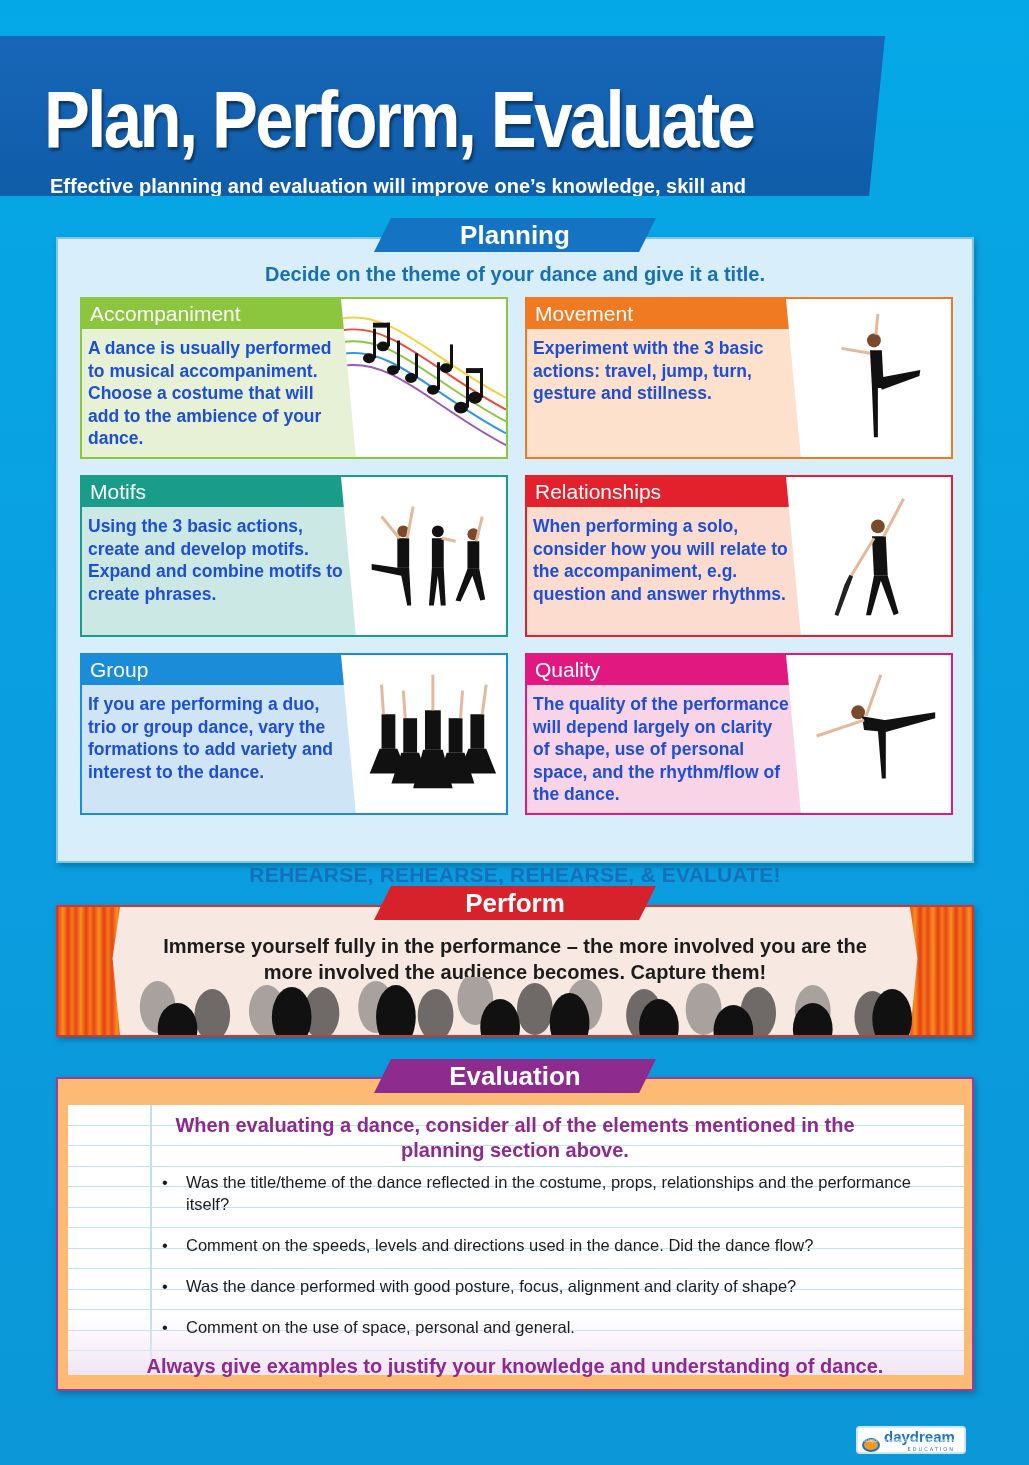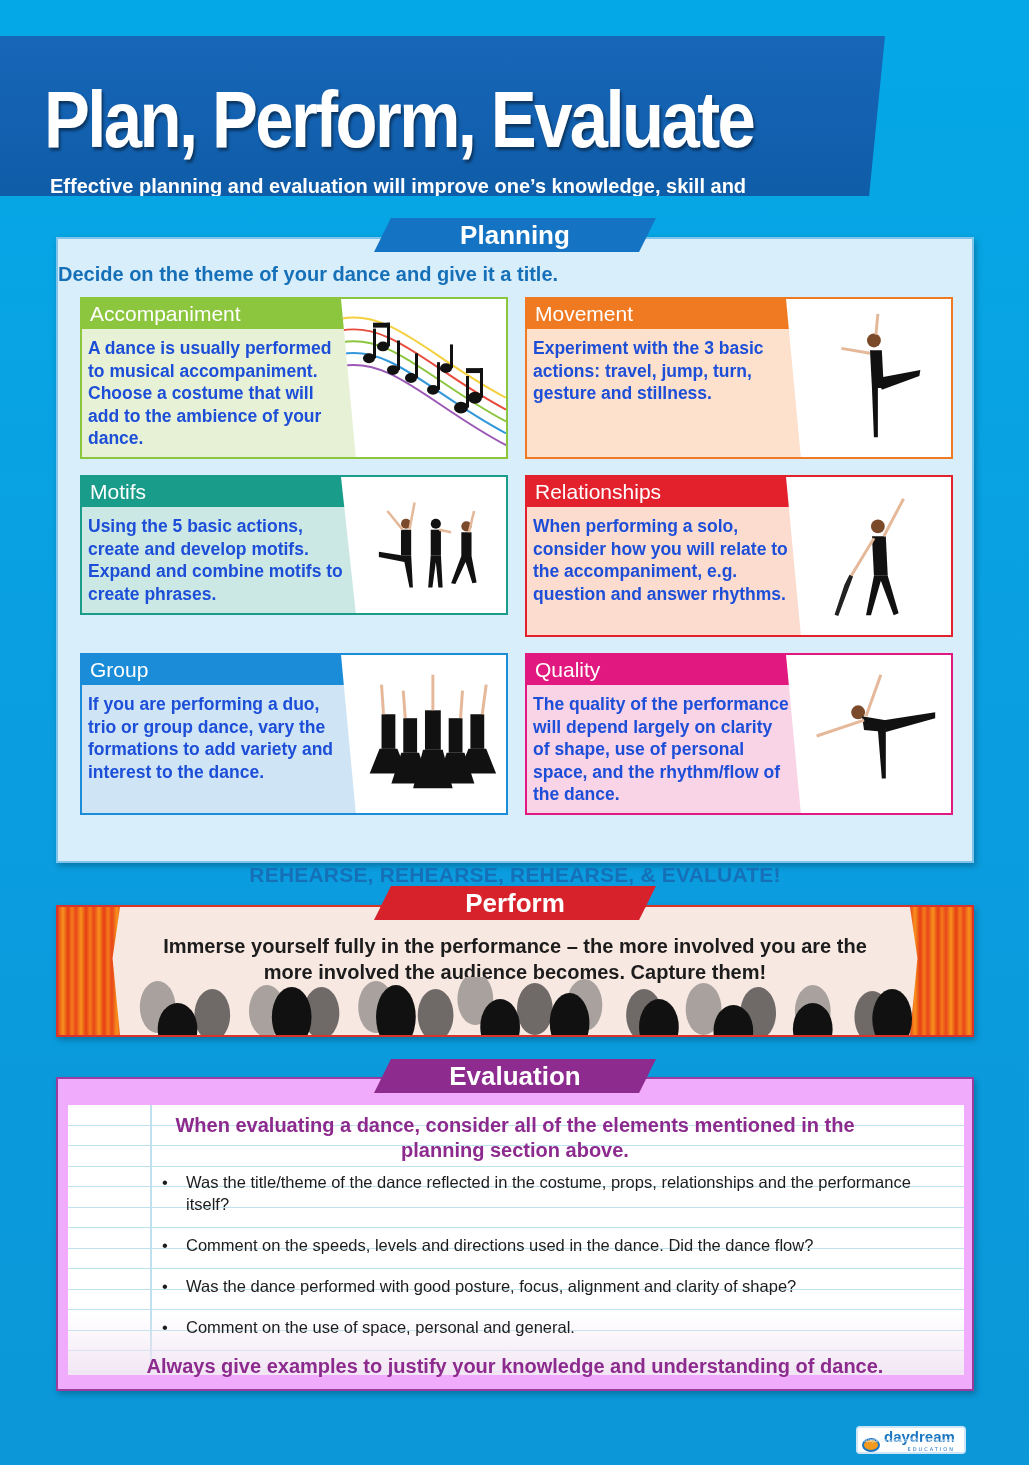--- a/index.html
+++ b/index.html
@@ -41,21 +41,21 @@
     font-size: 26px; line-height: 34px; text-align: center;
   }
 
   
   .planning {
     top: 237px; height: 626px; background: #d9eefb;
     border: 2px solid #7fc4ea; box-shadow: 2px 3px 6px rgba(0,0,0,0.25);
   }
   .planning-tab { top: 218px; left: 374px; background: #1473c3; }
   .planning-intro {
-    position: absolute; left: 0; right: 0; top: 24px; text-align: left;
+    position: absolute; left: 0; right: 0; top: 24px; text-align: center;
     font-family: "Liberation Sans", sans-serif; font-weight: bold;
     font-size: 20px; color: #1670b8;
   }
   .card {
     position: absolute; width: 428px; border: 2px solid; overflow: hidden;
   }
   .card .card-title {
     position: absolute; left: 0; top: 0; height: 30px; width: 270px;
     color: #fff; font-family: "Liberation Sans", sans-serif; font-weight: normal;
     font-size: 21px; line-height: 30px; padding-left: 8px;
@@ -96,21 +96,21 @@
   .perform-text {
     position: absolute; left: 80px; right: 80px; top: 26px; text-align: center;
     font-family: "Liberation Sans", sans-serif; font-weight: bold;
     font-size: 20px; line-height: 26px; color: #1c1c1c;
   }
   .audience { position: absolute; left: 60px; right: 60px; bottom: 0; height: 58px; }
   .audience svg { width: 100%; height: 100%; }
 
   
   .evaluation {
-    top: 1077px; height: 314px; background: #f0abfc;
+    top: 1077px; height: 314px; background: #fdba74;
     border: 2px solid #9a3d9c; box-shadow: 2px 3px 6px rgba(0,0,0,0.25);
   }
   .evaluation-tab { top: 1059px; left: 374px; background: #8e2b8f; }
   .paper {
     position: absolute; left: 10px; right: 8px; top: 26px; height: 270px;
     background:
       linear-gradient(90deg, transparent 82px, #bfe0ee 82px, #bfe0ee 84px, transparent 84px),
       repeating-linear-gradient(180deg, #fff 0, #fff 19.5px, #bde3ef 19.5px, #bde3ef 20.5px);
     background-color: #fff;
   }
@@ -209,23 +209,23 @@
         <circle cx="88" cy="42" r="7" fill="#7a4a2a"></circle>
         <path d="M84 52 L96 52 L98 90 L86 90 Z" fill="#111"></path>
         <path d="M86 90 L92 90 L92 140 L88 140 Z" fill="#111"></path>
         <path d="M92 80 L135 72 L134 78 L96 92 Z" fill="#111"></path>
         <path d="M84 55 L55 50" stroke="#e4b899" stroke-width="3"></path>
         <path d="M90 36 L92 15" stroke="#e4b899" stroke-width="3"></path>
       </svg>
     </div>
   </div>
 
-  <div class="card" style="left:22px; top:236px; height:140px; border-color:#1a9c8a; background:#cce8e4;">
+  <div class="card" style="left:22px; top:236px; height:162px; border-color:#1a9c8a; background:#cce8e4;">
     <div class="card-title" style="background:#1a9c8a;">Motifs</div>
-    <div class="card-body">Using the 5 basic actions, create and develop motifs. Expand and combine motifs to create phrases.</div>
+    <div class="card-body">Using the 3 basic actions, create and develop motifs. Expand and combine motifs to create phrases.</div>
     <div class="card-img">
       <svg viewBox="0 0 165 160">
         <g fill="#111">
           <circle cx="62" cy="55" r="6" fill="#7a4a2a"></circle>
             <rect x="56" y="62" width="12" height="30"></rect>
           <path d="M56 92 L30 88 L30 94 L60 100 L66 130 L70 130 L68 92 Z"></path>
           <circle cx="97" cy="55" r="6"></circle>
             <rect x="91" y="62" width="12" height="30"></rect>
           <path d="M91 92 L88 130 L93 130 L97 100 L100 130 L105 130 L103 92 Z"></path>
           <circle cx="133" cy="58" r="6" fill="#7a4a2a"></circle>

